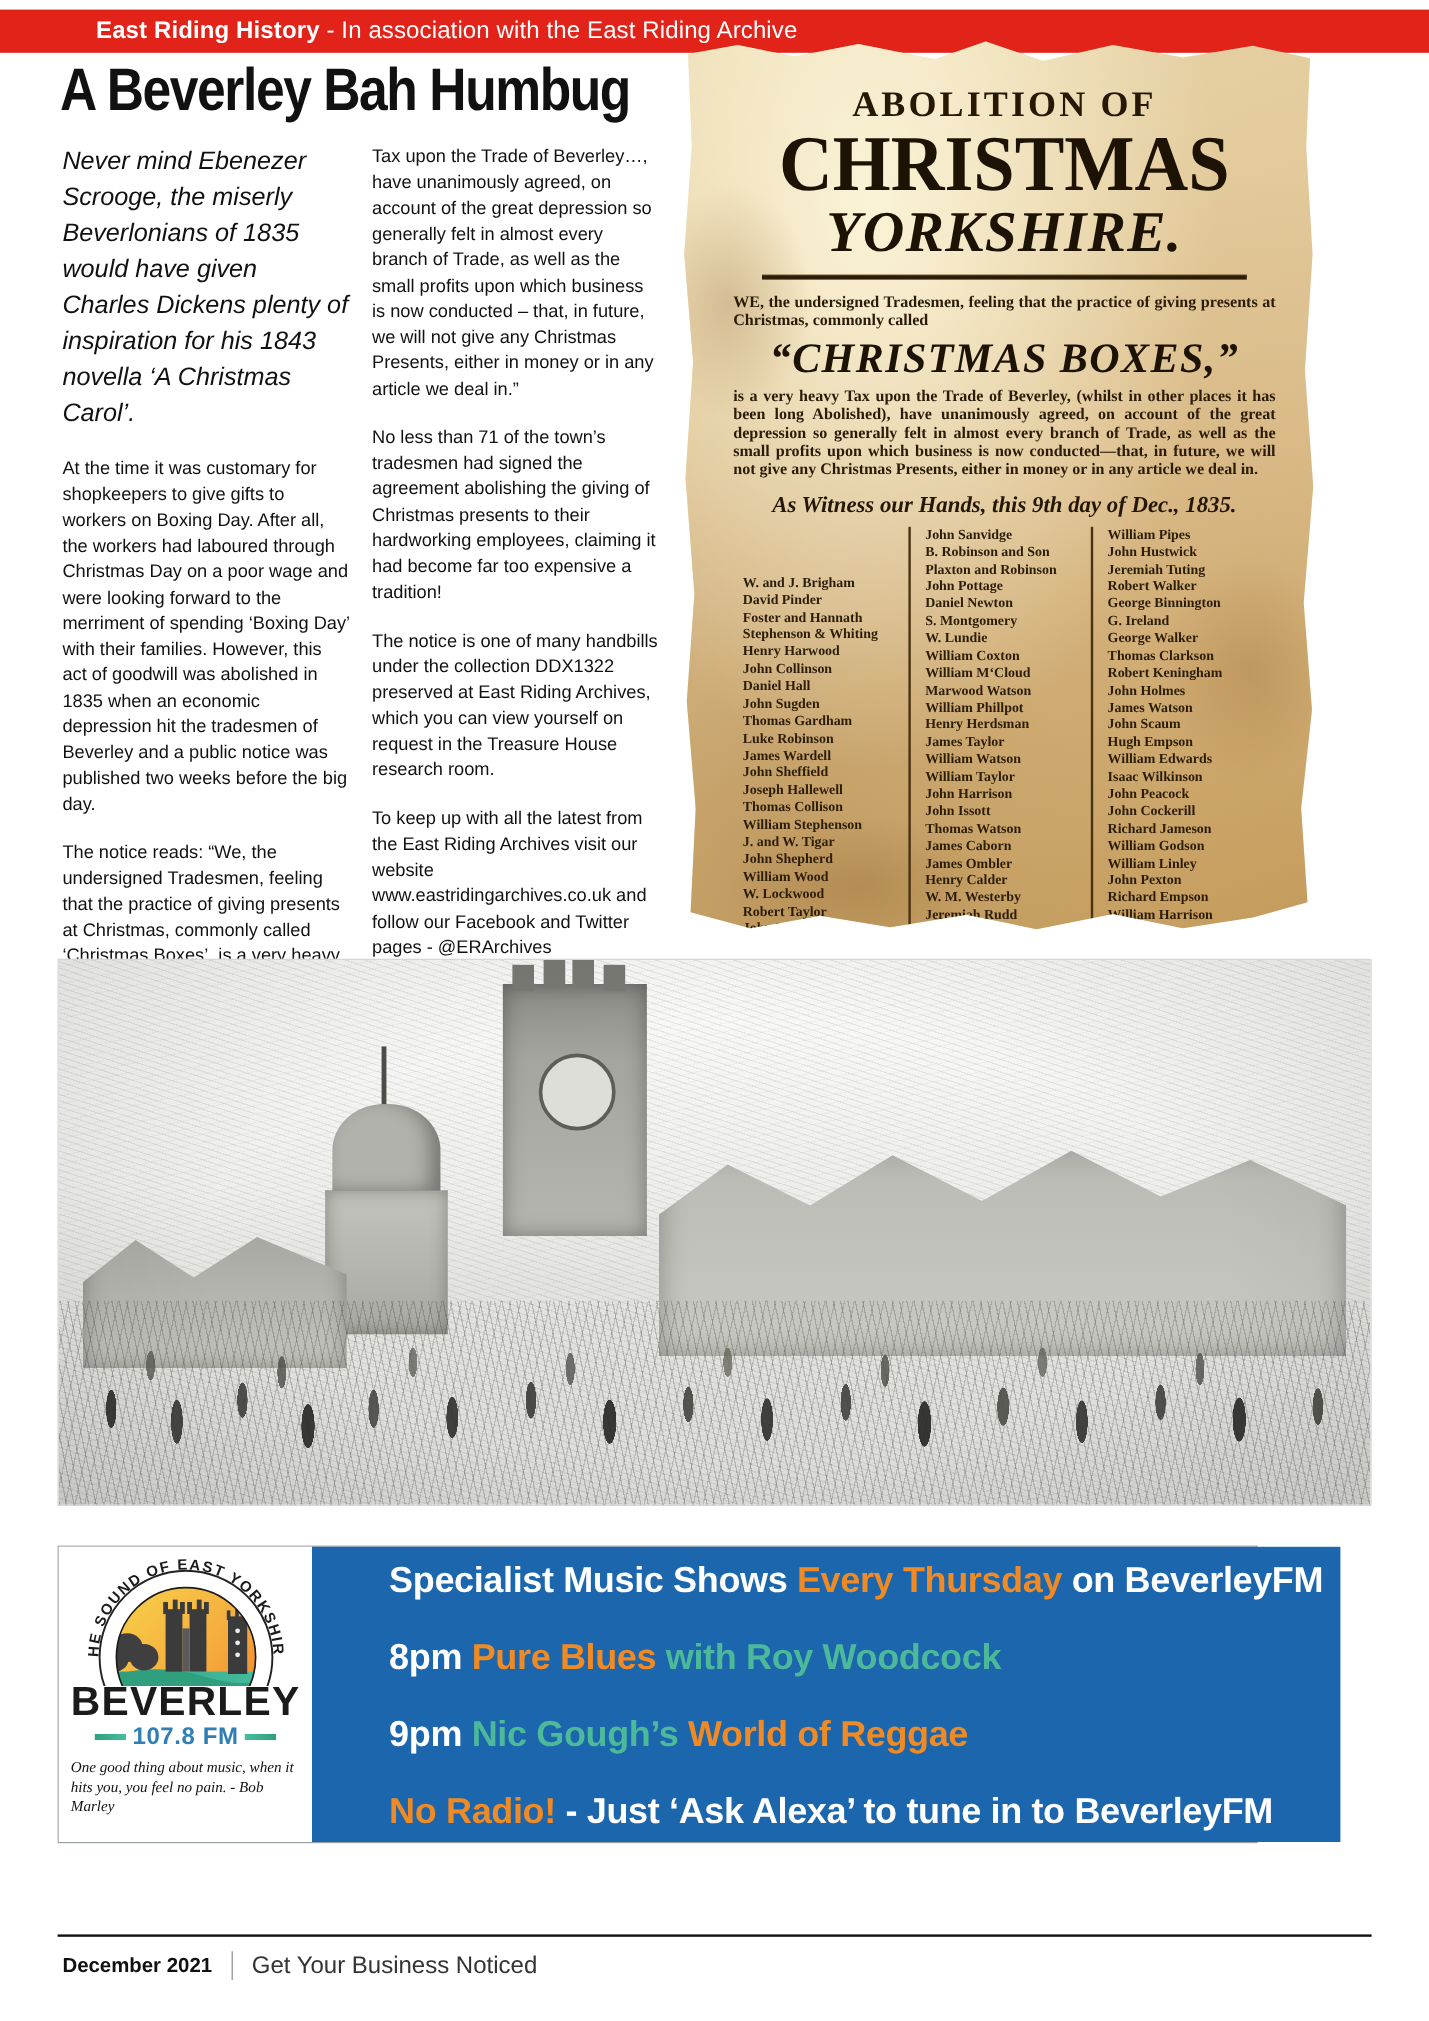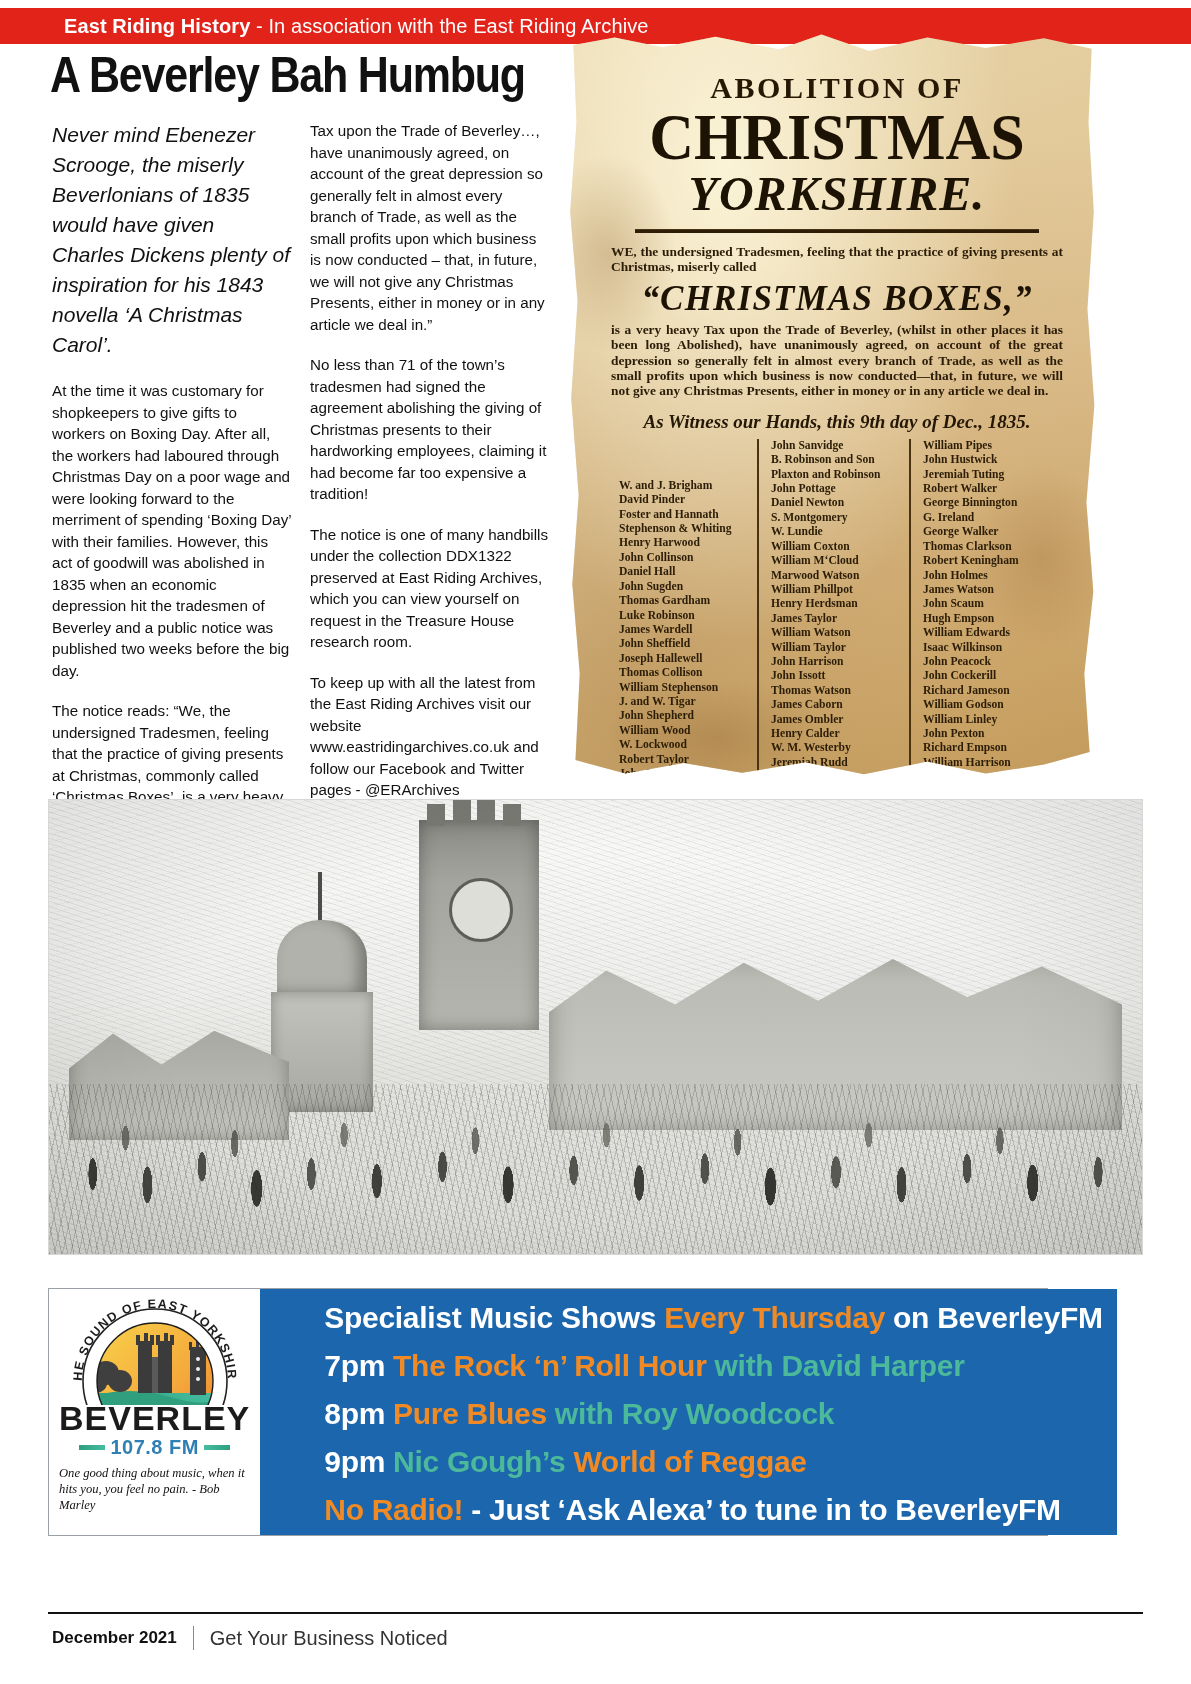--- a/index.html
+++ b/index.html
@@ -20,21 +20,21 @@
   
   .banner {
     position: absolute;
     left: 0; top: 8px;
     width: 1191px; height: 36px;
     background: #e2231a;
     display: flex;
     align-items: center;
   }
   .banner-text {
-    margin-left: 64px;
+    margin-left: 80px;
     color: #ffffff;
     font-size: 20px;
     letter-spacing: 0.1px;
     white-space: nowrap;
   }
   .banner-strong { font-weight: bold; }
   .banner-rest { font-weight: normal; }
 
   
   .headline {
@@ -410,21 +410,21 @@
     <div class="handbill">
       <div class="hb-stain" style="left:-30px;top:120px;width:140px;height:200px;background:radial-gradient(ellipse,rgba(150,105,50,0.30),rgba(0,0,0,0) 70%);"></div>
       <div class="hb-stain" style="right:-20px;top:430px;width:150px;height:190px;background:radial-gradient(ellipse,rgba(150,105,50,0.28),rgba(0,0,0,0) 70%);"></div>
       <div class="hb-stain" style="left:40px;bottom:-20px;width:220px;height:120px;background:radial-gradient(ellipse,rgba(140,98,44,0.30),rgba(0,0,0,0) 70%);"></div>
 
       <div class="hb-inner">
         <div class="hb-line-abolition">ABOLITION OF</div>
         <div class="hb-line-christmas">CHRISTMAS</div>
         <div class="hb-line-presents">YORKSHIRE.</div>
         <div class="hb-rule"></div>
-        <div class="hb-para">WE, the undersigned Tradesmen, feeling that the practice of giving presents at Christmas, miserly called</div>
+        <div class="hb-para">WE, the undersigned Tradesmen, feeling that the practice of giving presents at Christmas, commonly called</div>
         <div class="hb-boxes">“CHRISTMAS BOXES,”</div>
         <div class="hb-para">is a very heavy Tax upon the Trade of Beverley, (whilst in other places it has been long Abolished), have unanimously agreed, on account of the great depression so generally felt in almost every branch of Trade, as well as the small profits upon which business is now conducted—that, in future, we will not give any Christmas Presents, either in money or in any article we deal in.</div>
         <div class="hb-witness">As Witness our Hands, this 9th day of Dec., 1835.</div>
         <div class="hb-names">
           <div class="hb-names-col" style="white-space:pre-line;">W. and J. Brigham
 David Pinder
 Foster and Hannath
 Stephenson &amp; Whiting
 Henry Harwood
 John Collinson
@@ -574,21 +574,20 @@
       <div style="font-size:34px;font-weight:bold;letter-spacing:1px;color:#1b1b1b;line-height:1;margin-top:-4px;">BEVERLEY</div>
       <div style="display:flex;align-items:center;gap:5px;margin-top:1px;">
         <span style="display:block;width:26px;height:5px;background:linear-gradient(90deg,#2f9f7e,#46bda0);"></span>
         <span style="font-size:20px;font-weight:bold;color:#2f7fb5;letter-spacing:0.5px;">107.8 FM</span>
         <span style="display:block;width:26px;height:5px;background:linear-gradient(90deg,#46bda0,#2f9f7e);"></span>
       </div>
       <div class="ad-quote">One good thing about music, when it hits you, you feel no pain. - Bob Marley</div>
     </div>
     <div class="ad-blue" id="ad-lines">
         <div class="ad-line"><span class="w">Specialist Music Shows </span><span class="o">Every Thursday </span><span class="w">on BeverleyFM</span></div>
-        <div class="ad-line"><span class="w">7pm </span><span class="o">The Rock ‘n’ Roll Hour </span><span class="g">with David Harper</span></div>
         <div class="ad-line"><span class="w">8pm </span><span class="o">Pure Blues </span><span class="g">with Roy Woodcock</span></div>
         <div class="ad-line"><span class="w">9pm </span><span class="g">Nic Gough’s </span><span class="o">World of Reggae</span></div>
         <div class="ad-line"><span class="o">No Radio! </span><span class="w">- Just ‘Ask Alexa’ to tune in to BeverleyFM</span></div>
       </div>
   </div>
 
   <div class="footer-rule"></div>
   <div class="footer">
     <div class="footer-date">December 2021</div>
     <div class="footer-div"></div>

